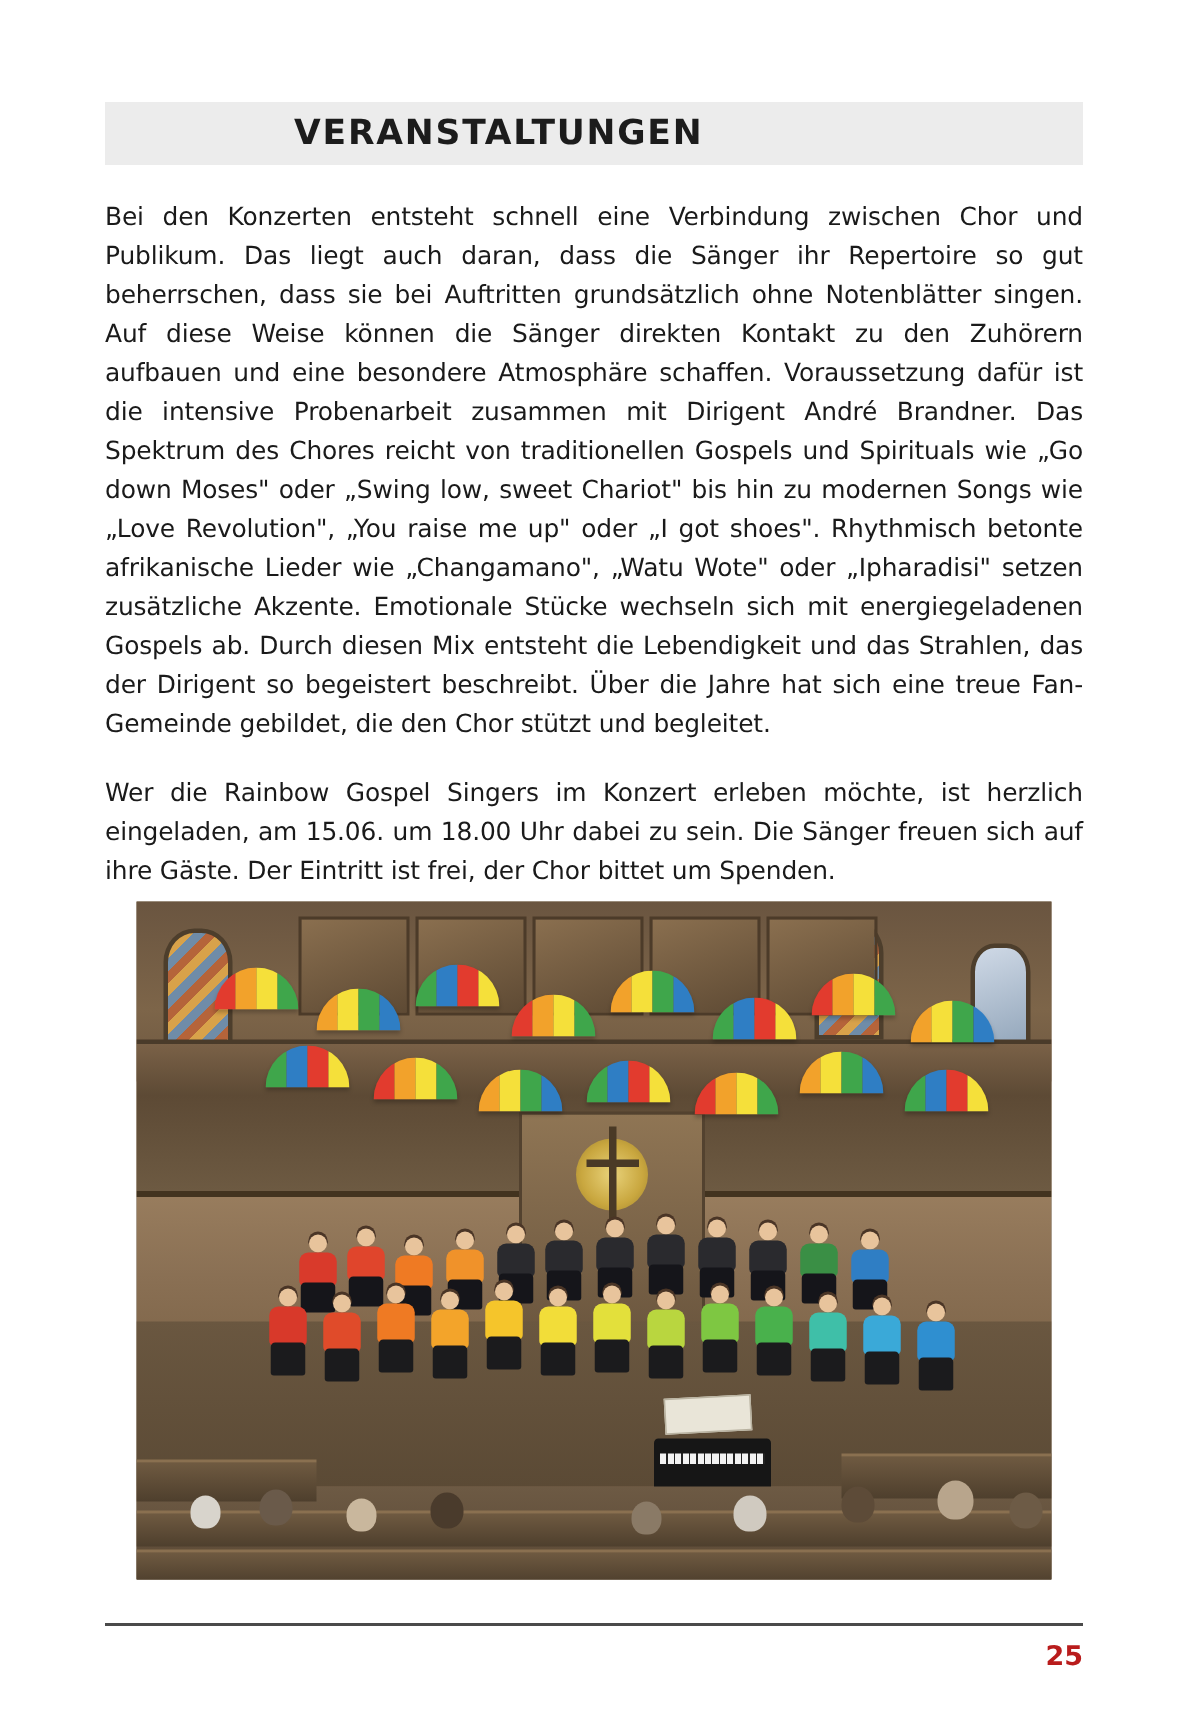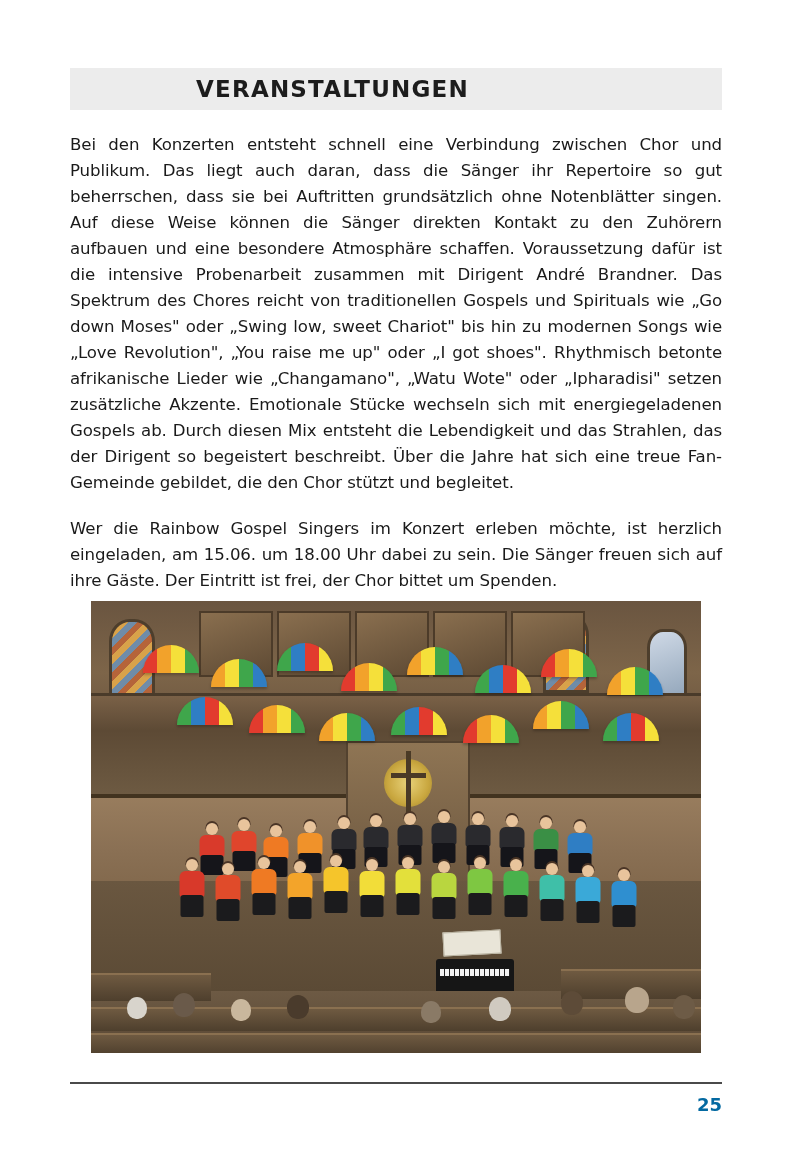--- a/index.html
+++ b/index.html
@@ -262,21 +262,21 @@
     height: 2px;
     background: #4a4a4a;
   }
   .page-number {
     position: absolute;
     right: 70px;
     top: 1094px;
     font-family: "DejaVu Sans", sans-serif;
     font-size: 18px;
     font-weight: bold;
-    color: #0369a1;
+    color: #b91c1c;
   }
 </style>
 </head>
 <body>
 
 <div class="page">
 
   <div class="header-band"></div>
   <div class="header-title">VERANSTALTUNGEN</div>
 

